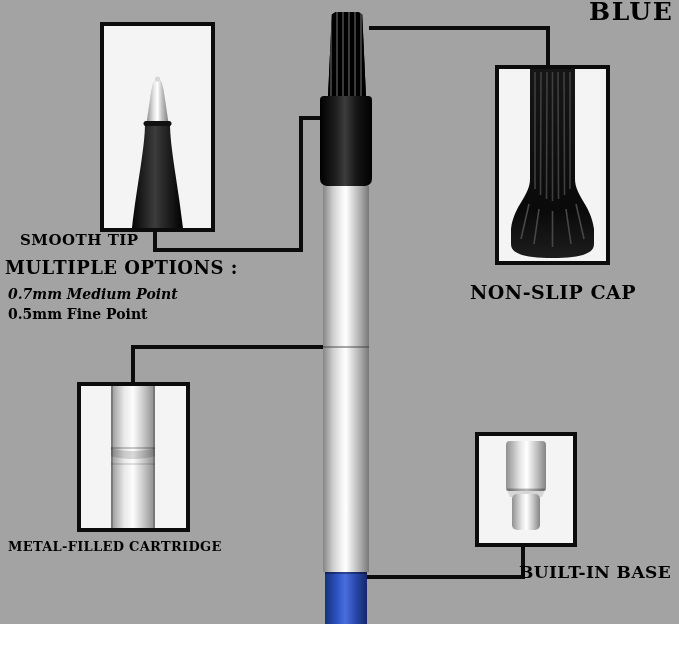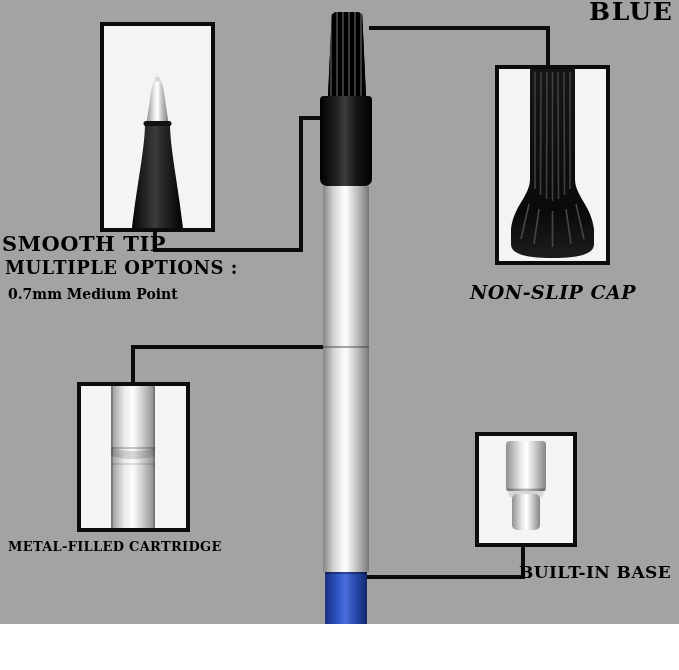--- a/index.html
+++ b/index.html
@@ -53,25 +53,25 @@
     border:4px solid #0c0c0c; background:#f4f4f4;
   }
   .cbox svg { display:block; width:100%; height:100%; }
   .box-tip  { left:100px; top:22px;  width:115px; height:210px; }
   .box-cap  { left:495px; top:65px;  width:115px; height:200px; }
   .box-cart { left:77px;  top:382px; width:113px; height:150px; }
   .box-base { left:475px; top:432px; width:102px; height:115px; }
   
   .t { position:absolute; color:#000; font-weight:700; white-space:nowrap; }
   .blue-lbl     { left:589px; top:-3px;  font-size:25px; letter-spacing:1.5px; }
-  .smooth-lbl   { left:2px;   top:231px; font-size:21px; letter-spacing:0.5px;text-align:right; }
+  .smooth-lbl   { left:20px;   top:231px; font-size:15px; letter-spacing:0.5px;text-align:right; }
   .options-head { left:5px;   top:257px; font-size:18px; letter-spacing:0.5px; }
-  .opt1         { left:8px;   top:286px; font-size:14px; }
+  .opt1         { left:8px;   top:286px; font-size:14px;font-style:italic; }
   .opt2         { left:8px;   top:306px; font-size:14px; }
-  .cap-lbl      { left:468px; top:281px; width:170px; text-align:center; font-size:19px; letter-spacing:0.5px;font-style:italic; }
+  .cap-lbl      { left:468px; top:281px; width:170px; text-align:center; font-size:19px; letter-spacing:0.5px; }
   .cart-lbl     { left:8px;   top:539px; font-size:13px; letter-spacing:0.3px; }
   .base-lbl     { left:519px; top:562px; font-size:17px; letter-spacing:0.4px; }
 </style>
 </head>
 <body>
 
 <div class="stage">
 
   <div class="ln ln-a1"></div>
   <div class="ln ln-a2"></div>
@@ -181,17 +181,18 @@
       <path d="M27,52 L67,52 L63,61 L31,61 Z" fill="rgba(0,0,0,0.12)"></path>
       <rect x="33" y="58" width="28" height="36" rx="5" fill="url(#g-sil4)"></rect>
       <line x1="27" y1="54" x2="67" y2="54" stroke="rgba(0,0,0,0.25)" stroke-width="1.4"></line>
     </svg>
   </div>
 
   <div class="t blue-lbl">BLUE</div>
   <div class="t smooth-lbl">SMOOTH TIP</div>
   <div class="t options-head">MULTIPLE OPTIONS :</div>
   <div class="t opt1">0.7mm Medium Point</div>
+  <div class="t opt2">0.5mm Fine Point</div>
   <div class="t cap-lbl">NON-SLIP CAP</div>
   <div class="t base-lbl">BUILT-IN BASE</div>
   <div class="t cart-lbl">METAL-FILLED CARTRIDGE</div>
 
 </div>
 
 </body></html>

